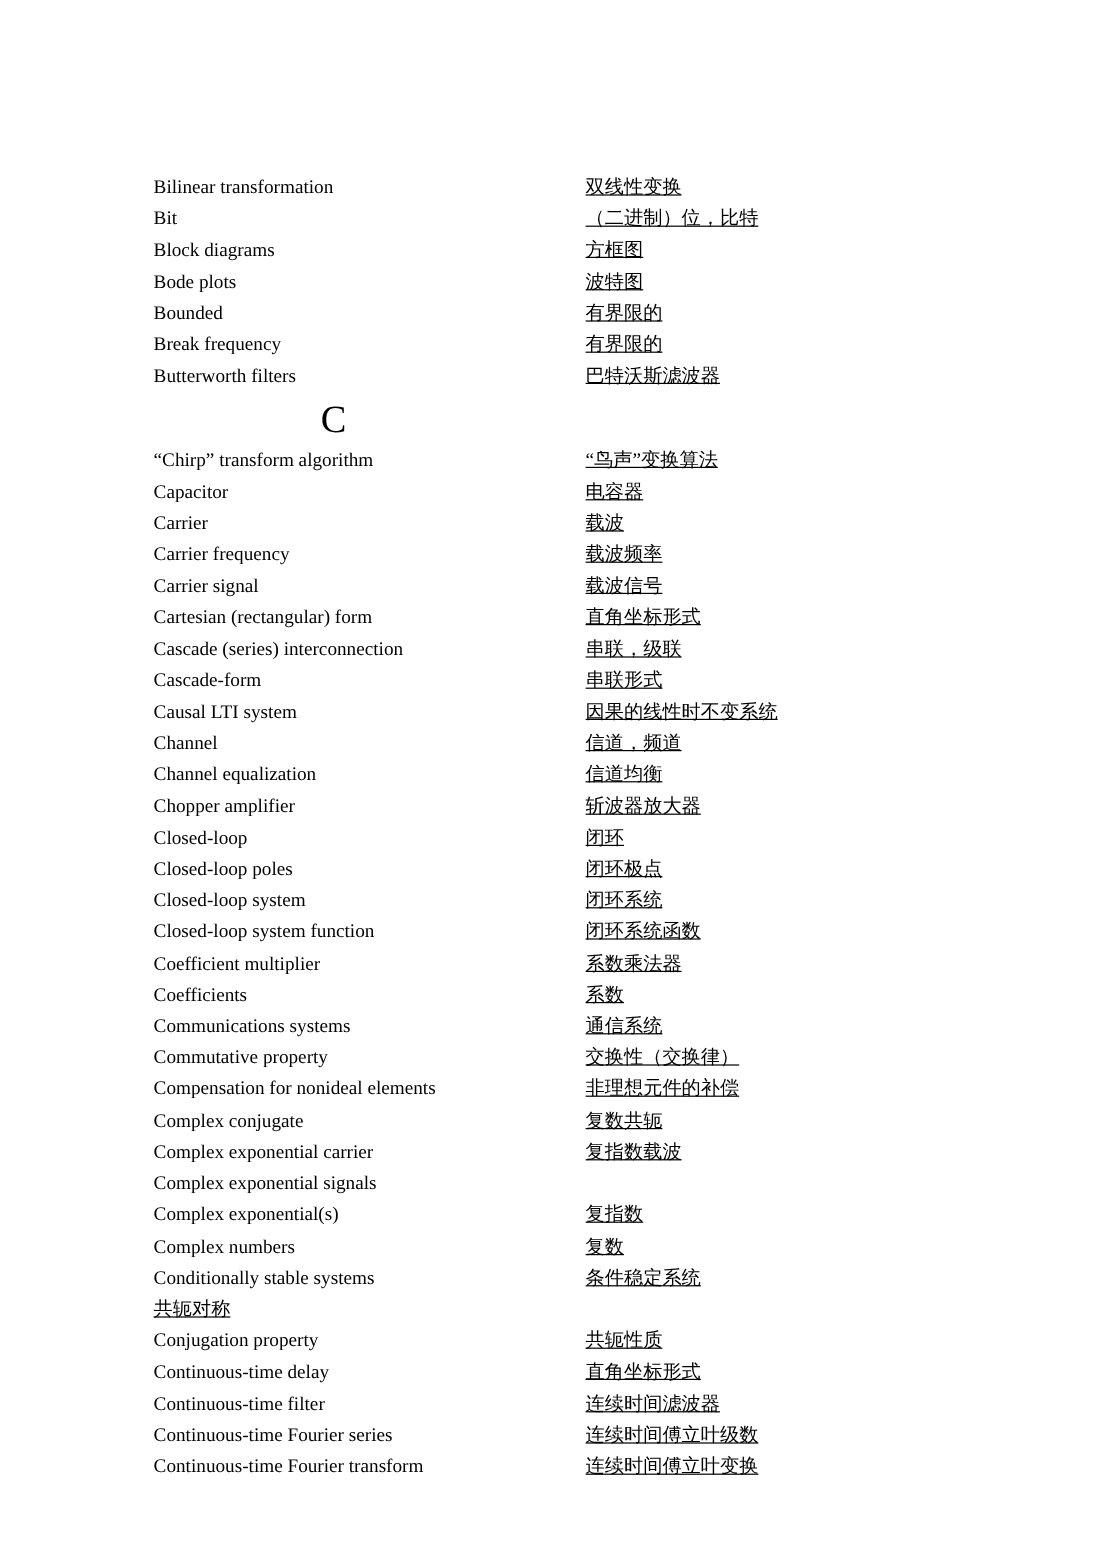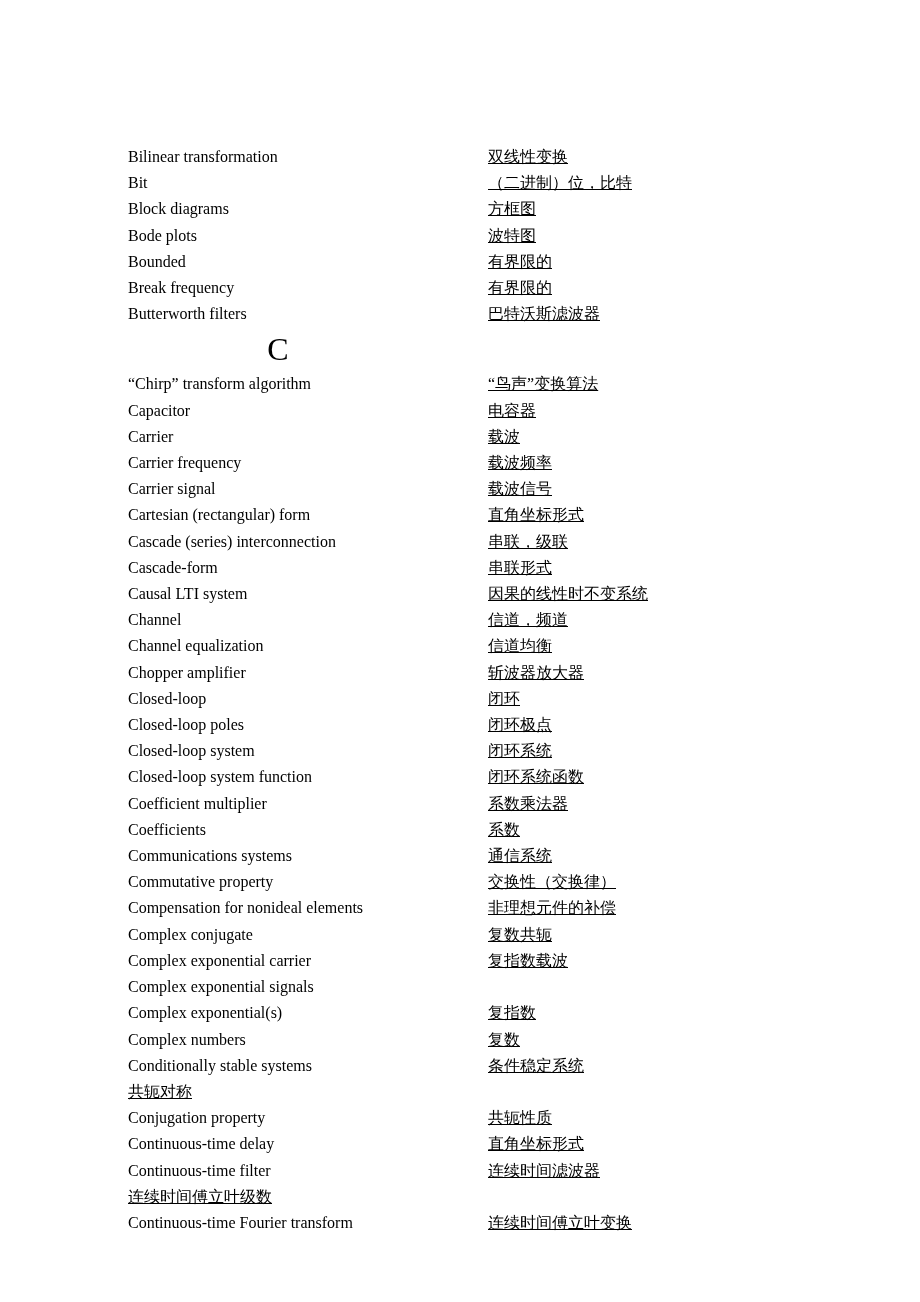--- a/index.html
+++ b/index.html
@@ -187,20 +187,21 @@
       </div>
       <div class="row">
         <div class="en">Continuous-time delay</div>
         <div class="zh">直角坐标形式</div>
       </div>
       <div class="row">
         <div class="en">Continuous-time filter</div>
         <div class="zh">连续时间滤波器</div>
       </div>
       <div class="row">
+        <div class="en">Continuous-time Fourier series</div>
         <div class="zh">连续时间傅立叶级数</div>
       </div>
       <div class="row">
         <div class="en">Continuous-time Fourier transform</div>
         <div class="zh">连续时间傅立叶变换</div>
       </div>
     </div>
 </div>
 
 </body></html>

